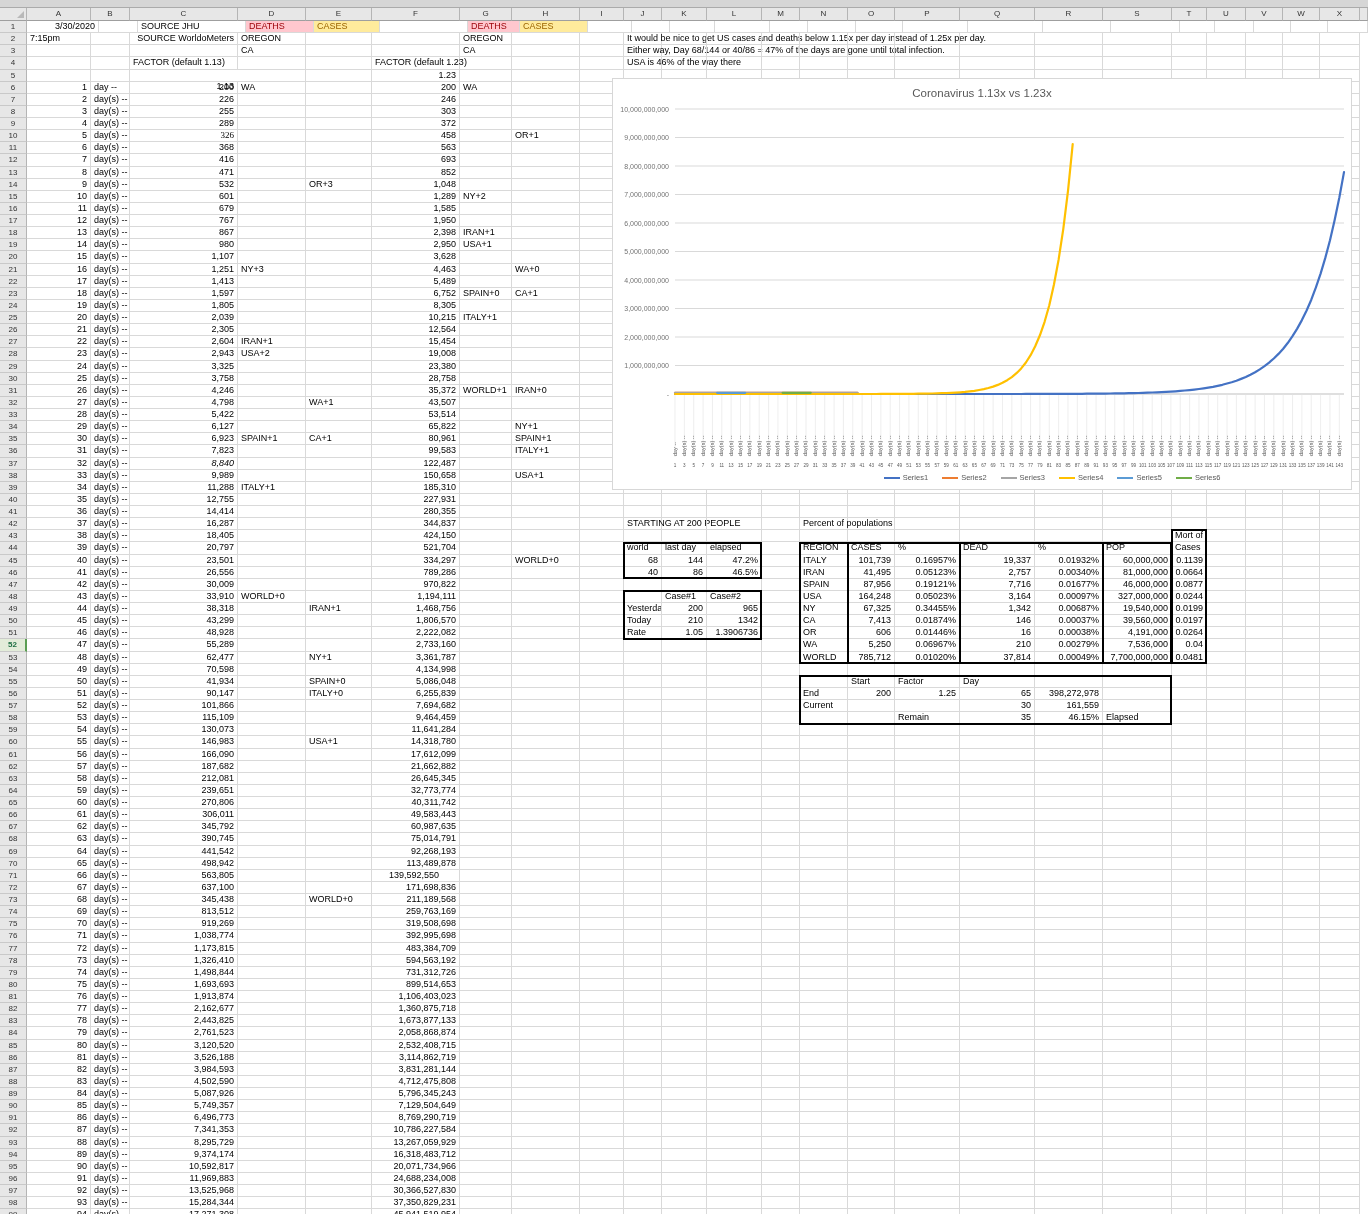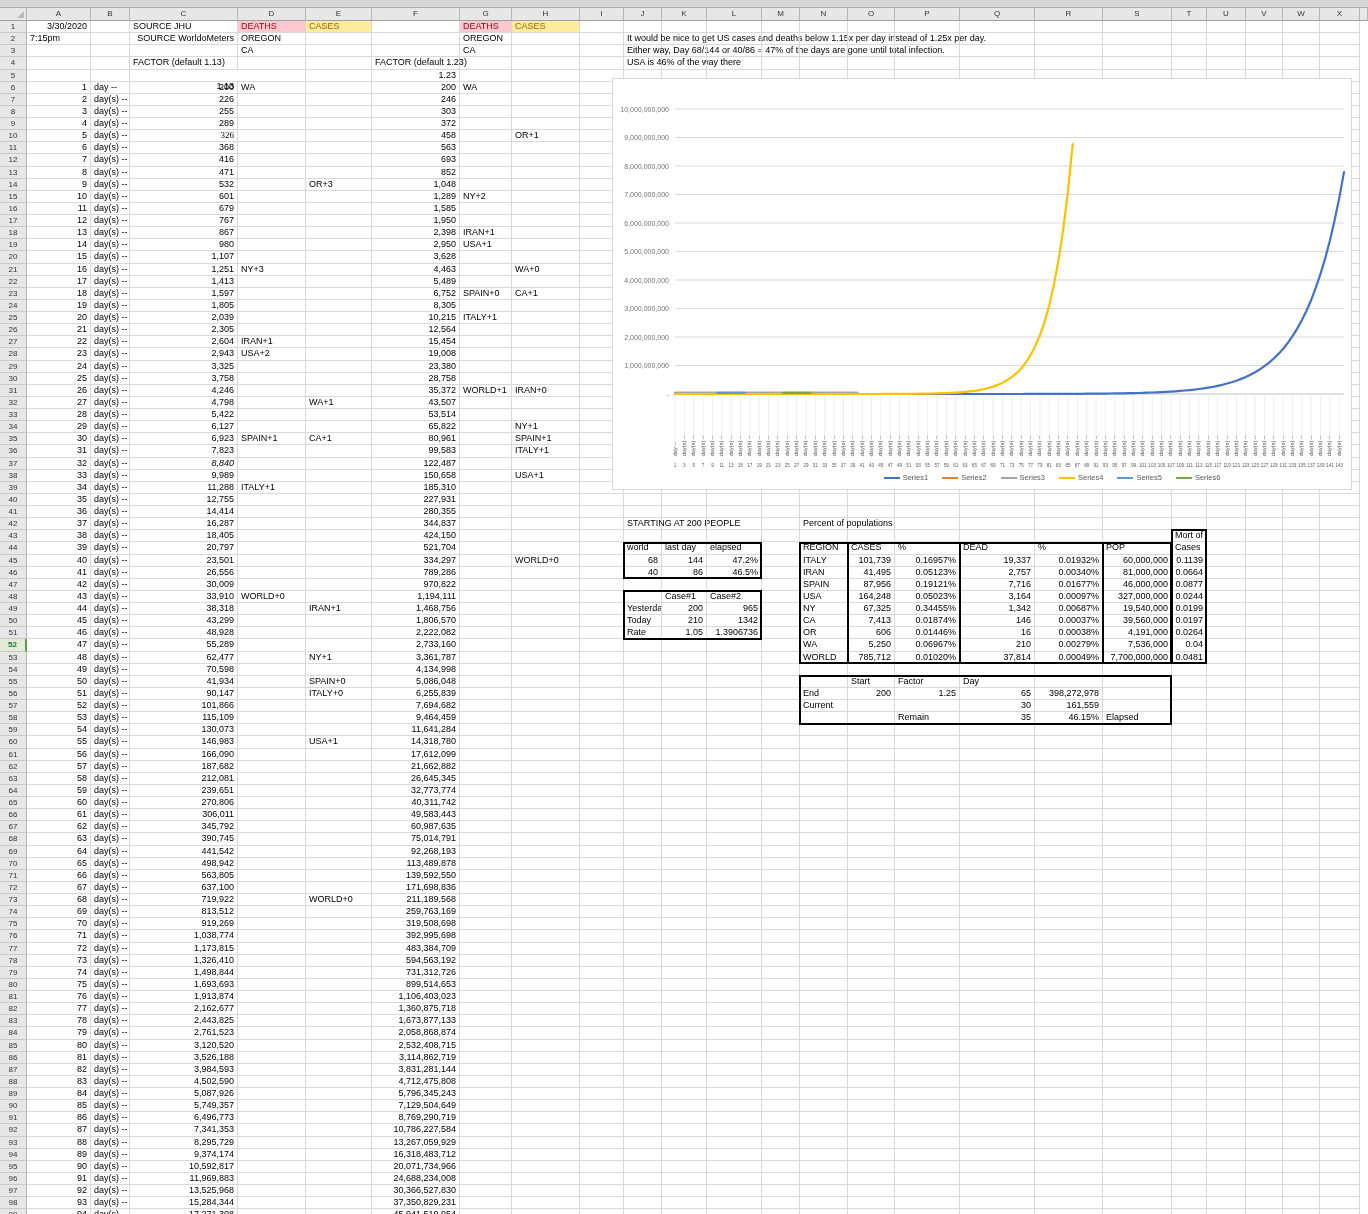--- a/index.html
+++ b/index.html
@@ -64,21 +64,21 @@
       <div class="hcell" style="width: 35px;">T</div>
       <div class="hcell" style="width: 39px;">U</div>
       <div class="hcell" style="width: 37px;">V</div>
       <div class="hcell" style="width: 37px;">W</div>
       <div class="hcell" style="width: 40px;">X</div>
       <div class="hcell" style="width: 8px;"></div>
     </div>
   <div id="rows">
       <div class="row" style="height: 12.13px;">
         <div class="rhdr" style="line-height: 12.13px;">1</div>
-        <div class="c ar" style="width: 64px; line-height: 11.13px;">3/30/2020</div>
+        <div class="c ar" style="width: 72px; line-height: 11.13px;">3/30/2020</div>
         <div class="c" style="width: 39px; line-height: 11.13px;"></div>
         <div class="c al" style="width: 108px; line-height: 11.13px;">SOURCE JHU</div>
         <div class="c al bad" style="width: 68px; line-height: 11.13px;">DEATHS</div>
         <div class="c al neu" style="width: 66px; line-height: 11.13px;">CASES</div>
         <div class="c" style="width: 88px; line-height: 11.13px;"></div>
         <div class="c al bad" style="width: 52px; line-height: 11.13px;">DEATHS</div>
         <div class="c al neu" style="width: 68px; line-height: 11.13px;">CASES</div>
         <div class="c" style="width: 44px; line-height: 11.13px;"></div>
         <div class="c" style="width: 38px; line-height: 11.13px;"></div>
         <div class="c" style="width: 45px; line-height: 11.13px;"></div>
@@ -1959,21 +1959,21 @@
         <div class="c" style="width: 37px; line-height: 11.13px;"></div>
         <div class="c" style="width: 40px; line-height: 11.13px;"></div>
       </div>
       <div class="row" style="height: 12.13px;">
         <div class="rhdr" style="line-height: 12.13px;">71</div>
         <div class="c ar" style="width: 64px; line-height: 11.13px;">66</div>
         <div class="c al" style="width: 39px; line-height: 11.13px;">day(s) --</div>
         <div class="c ar" style="width: 108px; line-height: 11.13px;">563,805</div>
         <div class="c" style="width: 68px; line-height: 11.13px;"></div>
         <div class="c" style="width: 66px; line-height: 11.13px;"></div>
-        <div class="c ar" style="width: 88px; line-height: 11.13px;">139,592,550</div>
+        <div class="c ar" style="width: 88px; line-height: 11.13px; text-align: center;">139,592,550</div>
         <div class="c" style="width: 52px; line-height: 11.13px;"></div>
         <div class="c" style="width: 68px; line-height: 11.13px;"></div>
         <div class="c" style="width: 44px; line-height: 11.13px;"></div>
         <div class="c" style="width: 38px; line-height: 11.13px;"></div>
         <div class="c" style="width: 45px; line-height: 11.13px;"></div>
         <div class="c" style="width: 55px; line-height: 11.13px;"></div>
         <div class="c" style="width: 38px; line-height: 11.13px;"></div>
         <div class="c" style="width: 48px; line-height: 11.13px;"></div>
         <div class="c" style="width: 47px; line-height: 11.13px;"></div>
         <div class="c" style="width: 65px; line-height: 11.13px;"></div>
@@ -2010,21 +2010,21 @@
         <div class="c" style="width: 35px; line-height: 11.13px;"></div>
         <div class="c" style="width: 39px; line-height: 11.13px;"></div>
         <div class="c" style="width: 37px; line-height: 11.13px;"></div>
         <div class="c" style="width: 37px; line-height: 11.13px;"></div>
         <div class="c" style="width: 40px; line-height: 11.13px;"></div>
       </div>
       <div class="row" style="height: 12.13px;">
         <div class="rhdr" style="line-height: 12.13px;">73</div>
         <div class="c ar" style="width: 64px; line-height: 11.13px;">68</div>
         <div class="c al" style="width: 39px; line-height: 11.13px;">day(s) --</div>
-        <div class="c ar" style="width: 108px; line-height: 11.13px;">719,922</div>
+        <div class="c ar" style="width: 108px; line-height: 11.13px;">345,438</div>
         <div class="c" style="width: 68px; line-height: 11.13px;"></div>
         <div class="c al" style="width: 66px; line-height: 11.13px;">WORLD+0</div>
         <div class="c ar" style="width: 88px; line-height: 11.13px;">211,189,568</div>
         <div class="c" style="width: 52px; line-height: 11.13px;"></div>
         <div class="c" style="width: 68px; line-height: 11.13px;"></div>
         <div class="c" style="width: 44px; line-height: 11.13px;"></div>
         <div class="c" style="width: 38px; line-height: 11.13px;"></div>
         <div class="c" style="width: 45px; line-height: 11.13px;"></div>
         <div class="c" style="width: 55px; line-height: 11.13px;"></div>
         <div class="c" style="width: 38px; line-height: 11.13px;"></div>
@@ -2993,20 +2993,21 @@
         <line x1="726.3216783216783" y1="315" x2="726.3216783216783" y2="378" stroke="#e3e3e3" stroke-width="0.6"></line>
         <text x="727.8216783216783" y="377" font-size="5.5px" fill="#595959" transform="rotate(-90 727.8216783216783 377)">day(s) --</text>
         <text x="726.3216783216783" y="388" text-anchor="middle" font-size="4.6px" fill="#595959">143</text>
         <polyline points="62.0,315.0 66.7,315.0 71.4,315.0 76.0,315.0 80.7,315.0 85.4,315.0 90.1,315.0 94.7,315.0 99.4,315.0 104.1,315.0 108.8,315.0 113.5,315.0 118.1,315.0 122.8,315.0 127.5,315.0 132.2,315.0 136.9,315.0 141.5,315.0 146.2,315.0 150.9,315.0 155.6,315.0 160.2,315.0 164.9,315.0 169.6,315.0 174.3,315.0 179.0,315.0 183.6,315.0 188.3,315.0 193.0,315.0 197.7,315.0 202.3,315.0 207.0,315.0 211.7,315.0 216.4,315.0 221.1,315.0 225.7,315.0 230.4,315.0 235.1,315.0 239.8,315.0 244.5,315.0 249.1,315.0 253.8,315.0 258.5,315.0 263.2,315.0 267.8,315.0 272.5,315.0 277.2,315.0 281.9,315.0 286.6,315.0 291.2,315.0 295.9,315.0 300.6,315.0 305.3,315.0 310.0,315.0 314.6,315.0 319.3,315.0 324.0,315.0 328.7,315.0 333.3,315.0 338.0,315.0 342.7,315.0 347.4,315.0 352.1,315.0 356.7,315.0 361.4,315.0 366.1,315.0 370.8,315.0 375.4,315.0 380.1,315.0 384.8,315.0 389.5,315.0 394.2,315.0 398.8,315.0 403.5,315.0 408.2,315.0 412.9,314.9 417.6,314.9 422.2,314.9 426.9,314.9 431.6,314.9 436.3,314.9 440.9,314.9 445.6,314.9 450.3,314.9 455.0,314.8 459.7,314.8 464.3,314.8 469.0,314.8 473.7,314.7 478.4,314.7 483.0,314.7 487.7,314.6 492.4,314.6 497.1,314.5 501.8,314.4 506.4,314.4 511.1,314.3 515.8,314.2 520.5,314.1 525.2,314.0 529.8,313.8 534.5,313.7 539.2,313.5 543.9,313.3 548.5,313.1 553.2,312.9 557.9,312.6 562.6,312.3 567.3,311.9 571.9,311.5 576.6,311.1 581.3,310.6 586.0,310.0 590.7,309.3 595.3,308.6 600.0,307.8 604.7,306.8 609.4,305.8 614.0,304.5 618.7,303.2 623.4,301.7 628.1,299.9 632.8,298.0 637.4,295.7 642.1,293.2 646.8,290.4 651.5,287.2 656.1,283.6 660.8,279.5 665.5,274.9 670.2,269.7 674.9,263.8 679.5,257.2 684.2,249.6 688.9,241.1 693.6,231.5 698.3,220.7 702.9,208.4 707.6,194.6 712.3,178.9 717.0,161.2 721.6,141.2 726.3,118.7 731.0,93.1" fill="none" stroke="#4472C4" stroke-width="2.2" stroke-linejoin="round" stroke-linecap="round"></polyline>
         <polyline points="62.0,313.8 244.5,313.8" fill="none" stroke="#ED7D31" stroke-width="2.2" stroke-linejoin="round" stroke-linecap="round"></polyline>
         <polyline points="62.0,313.8 244.5,313.8" fill="none" stroke="#A5A5A5" stroke-width="2.2" stroke-linejoin="round" stroke-linecap="round"></polyline>
         <polyline points="62.0,315.0 66.7,315.0 71.4,315.0 76.0,315.0 80.7,315.0 85.4,315.0 90.1,315.0 94.7,315.0 99.4,315.0 104.1,315.0 108.8,315.0 113.5,315.0 118.1,315.0 122.8,315.0 127.5,315.0 132.2,315.0 136.9,315.0 141.5,315.0 146.2,315.0 150.9,315.0 155.6,315.0 160.2,315.0 164.9,315.0 169.6,315.0 174.3,315.0 179.0,315.0 183.6,315.0 188.3,315.0 193.0,315.0 197.7,315.0 202.3,315.0 207.0,315.0 211.7,315.0 216.4,315.0 221.1,315.0 225.7,315.0 230.4,315.0 235.1,315.0 239.8,315.0 244.5,315.0 249.1,315.0 253.8,315.0 258.5,315.0 263.2,315.0 267.8,314.9 272.5,314.9 277.2,314.9 281.9,314.9 286.6,314.9 291.2,314.9 295.9,314.8 300.6,314.8 305.3,314.7 310.0,314.7 314.6,314.6 319.3,314.5 324.0,314.4 328.7,314.2 333.3,314.1 338.0,313.9 342.7,313.6 347.4,313.3 352.1,312.9 356.7,312.4 361.4,311.8 366.1,311.0 370.8,310.1 375.4,309.0 380.1,307.6 384.8,305.9 389.5,303.8 394.2,301.2 398.8,298.1 403.5,294.2 408.2,289.4 412.9,283.5 417.6,276.2 422.2,267.3 426.9,256.3 431.6,242.8 436.3,226.2 440.9,205.8 445.6,180.7 450.3,149.8 455.0,111.8 459.7,65.1" fill="none" stroke="#FFC000" stroke-width="2.2" stroke-linejoin="round" stroke-linecap="round"></polyline>
         <polyline points="104.1,313.8 132.2,313.8" fill="none" stroke="#5B9BD5" stroke-width="2.2" stroke-linejoin="round" stroke-linecap="round"></polyline>
         <polyline points="169.6,313.8 197.7,313.8" fill="none" stroke="#70AD47" stroke-width="2.2" stroke-linejoin="round" stroke-linecap="round"></polyline>
       </svg>
+    <div id="chart-title">Coronavirus 1.13x vs 1.23x</div>
     <div id="legend">
         <div class="lg-item">
           <div class="lg-line" style="background: rgb(68, 114, 196);"></div>
           <span>Series1</span>
         </div>
         <div class="lg-item">
           <div class="lg-line" style="background: rgb(237, 125, 49);"></div>
           <span>Series2</span>
         </div>
         <div class="lg-item">

